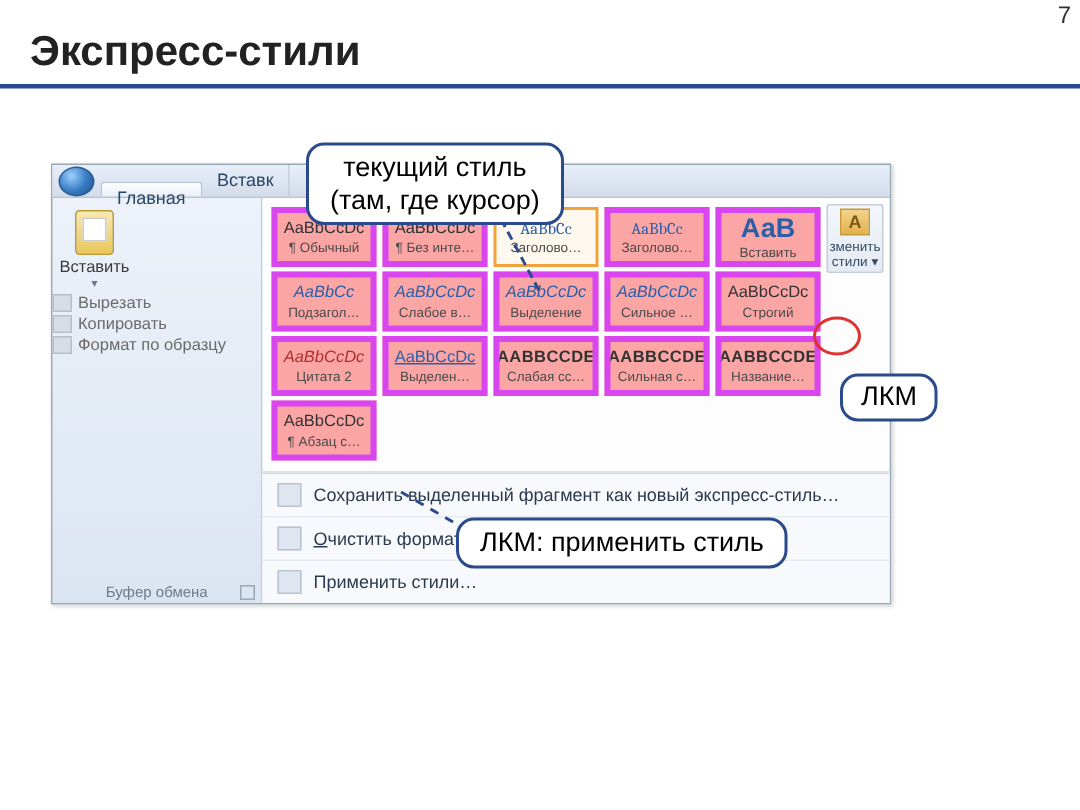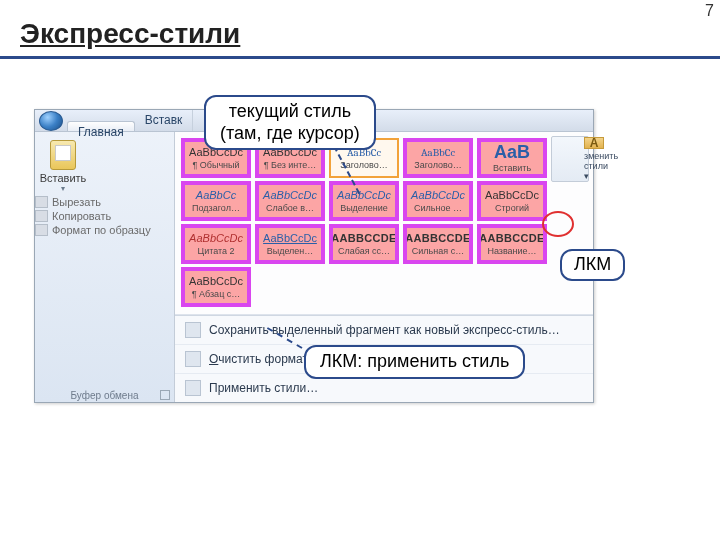--- a/index.html
+++ b/index.html
@@ -1,18 +1,18 @@
 <!DOCTYPE html>
 <html><head>
 <meta charset="utf-8">
 <style>
   * { box-sizing: border-box; margin: 0; padding: 0; }
   body { width: 720px; height: 540px; font-family: "Segoe UI", Tahoma, sans-serif; background: #fff; position: relative; overflow: hidden; }
   .page-num { position: absolute; top: 2px; right: 6px; font-size: 16px; color: #333; }
-  .title { font-size: 28px; font-weight: bold; color: #222; padding: 18px 20px 6px 20px; text-decoration: underline; }
+  .title { font-size: 28px; font-weight: bold; color: #222; padding: 18px 20px 6px 20px; }
   .title-rule { border: none; border-top: 3px solid #2b4a8b; margin: 0 0 28px 0; }
   .stage { position: relative; margin-left: 34px; width: 600px; }
 
   
   .callout { position: absolute; background: #fff; border: 2px solid #2b4a8b; border-radius: 12px; padding: 4px 14px; font-size: 18px; text-align: center; line-height: 1.2; z-index: 20; white-space: nowrap; }
 
   
   .ribbon { position: relative; width: 560px; border: 1px solid #9aa7b5; background: linear-gradient(#eef3fa,#dbe5f2); font-size: 11px; color: #3a3a3a; box-shadow: 1px 1px 3px rgba(0,0,0,0.2); }
   .tabs { display: flex; align-items: stretch; height: 22px; border-bottom: 1px solid #b9c4d2; background: linear-gradient(#e8effa,#d3dce9); }
   .orb { width: 24px; height: 20px; margin: 1px 4px; border-radius: 50%; background: radial-gradient(circle at 35% 30%, #9fd1ff 0%, #3b80c6 50%, #1a4d86 100%); border:1px solid #2a5b92; }
@@ -38,21 +38,21 @@
   .sample{ font-size:11px; color:#333; line-height:1; }
   .sample.blue{ color:#2a5fa8; font-family: Cambria, serif;}
   .sample.big{ font-size:18px; font-weight:bold; color:#2a5fa8;}
   .sample.ital{ font-style:italic; color:#2a5fa8;}
   .sample.und{ text-decoration:underline; color:#2a5fa8;}
   .sample.caps{ font-variant:small-caps; letter-spacing:0.3px;font-weight:bold;}
   .sample.red{ color:#b03030; font-style:italic;}
   .gname{ font-size:9px; color:#4a4a4a; margin-top:2px; white-space:nowrap; overflow:hidden; text-overflow:ellipsis; max-width:66px;}
 
   .side-btns{ position:absolute; top:4px; right:2px; width:42px; display:flex; flex-direction:column; align-items:center; gap:2px;}
-  .sb{ width:38px; height:46px; border:1px solid #c3ccd8; background:linear-gradient(#f3f7fc,#e4ebf4); display:flex; flex-direction:column; justify-content:center; font-size:9px; color:#3a4a60; border-radius:2px; cursor:pointer;padding-left:32px;}
+  .sb{ width:38px; height:46px; border:1px solid #c3ccd8; background:linear-gradient(#f3f7fc,#e4ebf4); display:flex; flex-direction:column; align-items:center; justify-content:center; font-size:9px; color:#3a4a60; border-radius:2px; cursor:pointer;}
   .sb .aico{ width:20px; height:18px; margin-bottom:2px; background:linear-gradient(#f3d38a,#e2b24f); border:1px solid #c69a3a; position:relative;}
   .sb .aico::after{content:"A"; position:absolute; inset:0; display:flex;align-items:center;justify-content:center; font-weight:bold; color:#7a5a10; font-size:12px;}
 
   .sep-row{ height:1px; background:#dde3ec; margin:2px 0 0 0;}
   .menu-items{ background:#f7f9fc; border-top:1px solid #cfd7e2;}
   .mitem{ display:flex; align-items:center; gap:8px; padding:6px 10px; font-size:12px; color:#2b3a4e; border-top:1px solid #e6ebf2; cursor:pointer;}
   .mitem:first-child{border-top:none;}
   .mico{ width:16px; height:16px; background:#dfe6ef; border:1px solid #b9c4d2;}
   .mitem span.txt u{ text-decoration:underline; }
 

